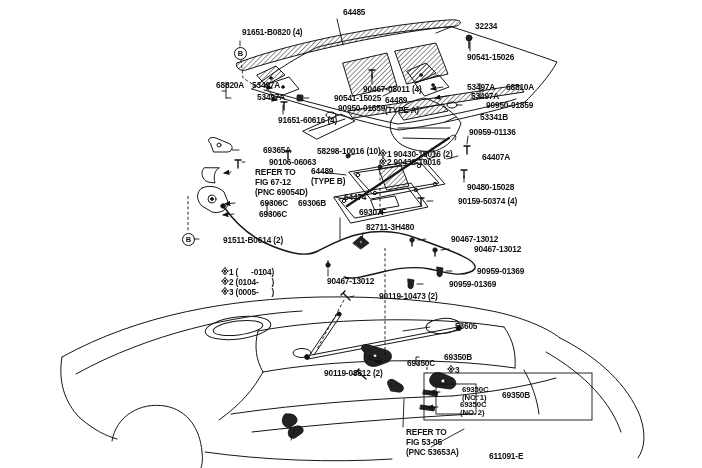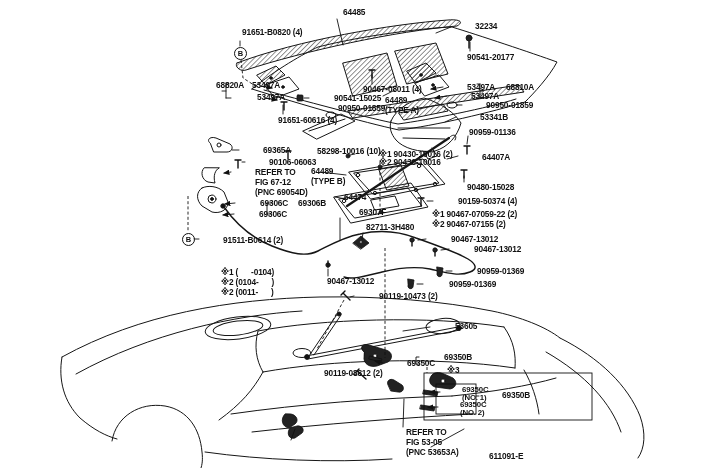--- a/index.html
+++ b/index.html
@@ -210,21 +210,21 @@
     <path d="M380,162 L380,208"></path>
     <path d="M385,248 L385,358"></path>
     <path d="M344,300 L317,349"></path>
     <path d="M427,367 L427,373"></path>
   </g>
 </svg>
 
   <div class="lbl" style="left:320px;top:8px">64485</div>
   <div class="lbl" style="left:219px;top:28px">91651-B0820 (4)</div>
   <div class="lbl" style="left:452px;top:22px">32234</div>
-  <div class="lbl" style="left:444px;top:53px">90541-20177</div>
+  <div class="lbl" style="left:444px;top:53px">90541-15026</div>
   <div class="lbl" style="left:193px;top:81px">68820A</div>
   <div class="lbl" style="left:229px;top:81px">53497A</div>
   <div class="lbl" style="left:234px;top:93px">53497A</div>
   <div class="lbl" style="left:311px;top:94px">90541-15025</div>
   <div class="lbl" style="left:315px;top:104px">90950-01859</div>
   <div class="lbl" style="left:255px;top:116px">91651-60616 (4)</div>
   <div class="lbl" style="left:340px;top:85px">90467-08011 (4)</div>
   <div class="lbl ctr" style="left:362px;top:96px;width:42px">64489
 (TYPE A)</div>
   <div class="lbl" style="left:444px;top:83px">53497A</div>
@@ -244,32 +244,30 @@
 (PNC 69054D)</div>
   <div class="lbl ctr" style="left:288px;top:167px;width:42px">64489
 (TYPE B)</div>
   <div class="lbl" style="left:444px;top:183px">90480-15028</div>
   <div class="lbl" style="left:321px;top:193px">64474</div>
   <div class="lbl" style="left:435px;top:197px">90159-50374 (4)</div>
   <div class="lbl" style="left:237px;top:199px">69306C</div>
   <div class="lbl" style="left:275px;top:199px">69306B</div>
   <div class="lbl" style="left:236px;top:210px">69306C</div>
   <div class="lbl" style="left:336px;top:208px">69307F</div>
-  <div class="lbl" style="left:409px;top:210px">※1 90467-07059-22 (2)
-※2 90467-07155 (2)</div>
   <div class="lbl" style="left:343px;top:223px">82711-3H480</div>
   <div class="lbl" style="left:200px;top:236px">91511-B0614 (2)</div>
   <div class="lbl" style="left:428px;top:235px">90467-13012</div>
   <div class="lbl" style="left:451px;top:245px">90467-13012</div>
   <div class="lbl" style="left:454px;top:267px">90959-01369</div>
   <div class="lbl" style="left:426px;top:280px">90959-01369</div>
   <div class="lbl" style="left:304px;top:277px">90467-13012</div>
   <div class="lbl" style="left:198px;top:268px">※1 (      -0104)</div>
   <div class="lbl" style="left:198px;top:278px">※2 (0104-      )</div>
-  <div class="lbl" style="left:198px;top:288px">※2 (0011-      )</div>
+  <div class="lbl" style="left:198px;top:288px">※3 (0005-      )</div>
   <div class="lbl" style="left:356px;top:292px">90119-10473 (2)</div>
   <div class="lbl" style="left:432px;top:322px">53605</div>
   <div class="lbl" style="left:421px;top:353px">69350B</div>
   <div class="lbl" style="left:384px;top:359px">69350C</div>
   <div class="lbl" style="left:424px;top:366px">※3</div>
   <div class="lbl" style="left:301px;top:369px">90119-08812 (2)</div>
   <div class="lbl ctr sm" style="left:439px;top:386px;width:36px">69350C
 (NO. 1)</div>
   <div class="lbl ctr sm" style="left:437px;top:401px;width:36px">69350C
 (NO. 2)</div>

